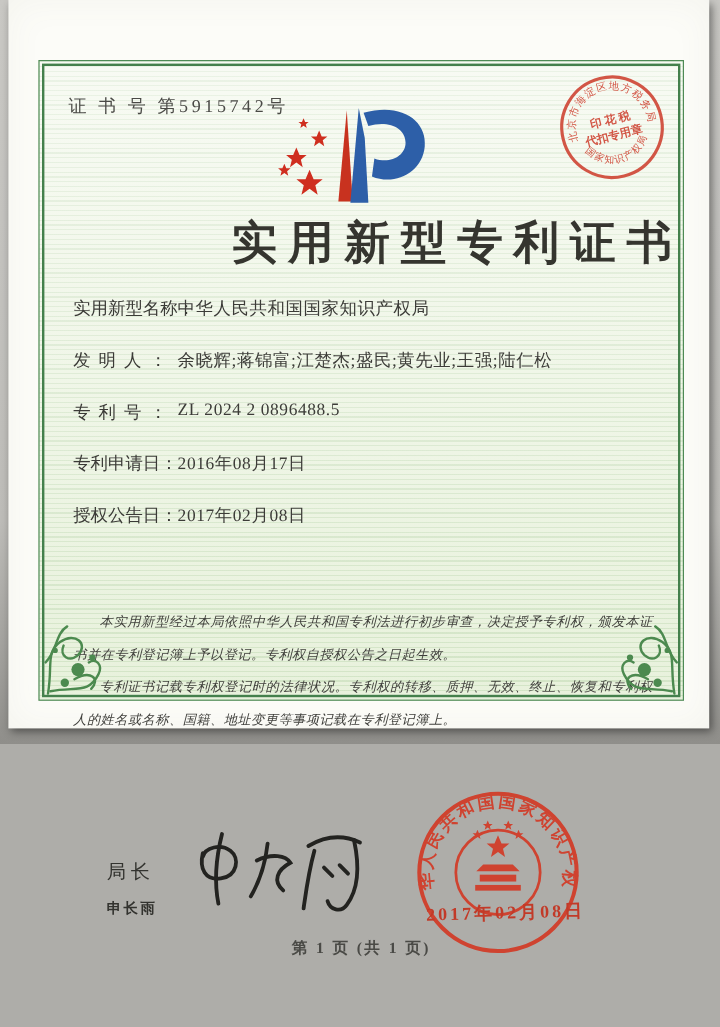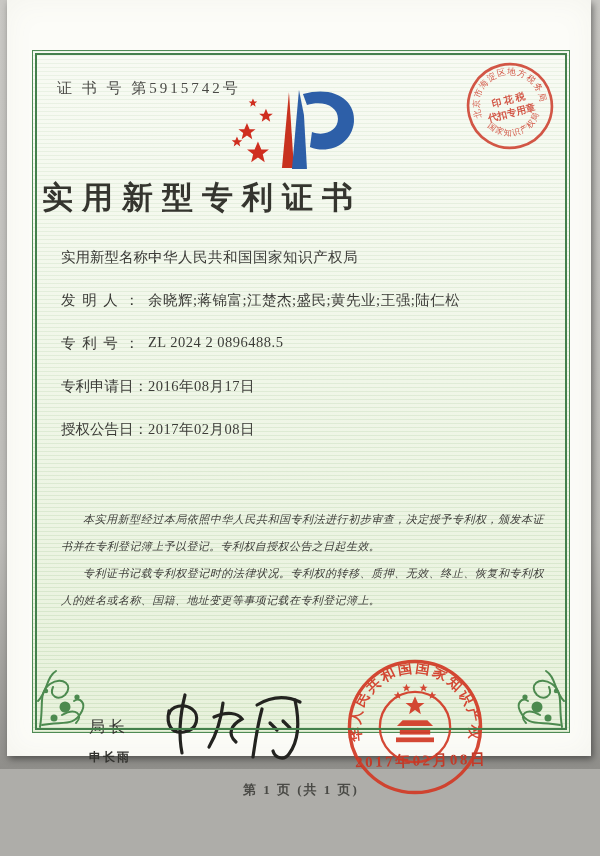--- a/index.html
+++ b/index.html
@@ -1,28 +1,28 @@
 <!DOCTYPE html>
 <html><head>
 <meta charset="utf-8">
 <style>
   html,body{margin:0;padding:0;}
   body{width:600px;height:856px;overflow:hidden;background:#aeada9;font-family:"Liberation Serif",serif;}
-  .page{position:relative;width:600px;height:769px;background:linear-gradient(180deg,#c9c8c4 0%,#bdbcb8 70%,#8f8e8a 100%);}
+  .page{position:relative;width:600px;height:620px;background:linear-gradient(180deg,#c9c8c4 0%,#bdbcb8 70%,#8f8e8a 100%);}
   .paper{position:absolute;left:7px;top:0;right:9px;bottom:13px;background:#fcfcf8;
          box-shadow:2px 3px 7px rgba(0,0,0,.45), inset 0 0 30px rgba(120,115,90,.06);}
   .frame{position:absolute;left:25px;right:21px;top:50px;bottom:23px;border:1px solid #4e8a55;
          background:
            linear-gradient(180deg, rgba(255,255,255,.55), rgba(213,232,196,.28)),
            repeating-linear-gradient(180deg, rgba(142,186,128,.30) 0 1px, rgba(255,255,255,0) 1px 4px),
            #eff5e5;}
   .frame::after{content:'';position:absolute;inset:2px;border:2px solid #44804c;pointer-events:none;}
   .certno{position:absolute;left:24px;top:28px;font-size:15px;letter-spacing:3px;color:#4a4a46;}
   .logo{position:absolute;top:34px;left:50%;transform:translateX(-52%);width:152px;height:94px;}
-  .title{position:absolute;top:126px;width:100%;text-align:left;font-size:31px;font-weight:bold;
+  .title{position:absolute;top:126px;width:100%;text-align:right;font-size:38px;font-weight:bold;
          letter-spacing:9px;color:#35352f;text-indent:9px;}
   .fields{position:absolute;left:28px;right:24px;top:197px;}
   .frow{height:43px;font-size:14.5px;color:#3c3c38;white-space:nowrap;}
   .flabel{display:inline-block;width:78px;text-align:justify;text-align-last:justify;
           -moz-text-align-last:justify;vertical-align:top;color:#3a3a36;}
   .fvalue{padding-left:9px;letter-spacing:.5px;}
   .paras{position:absolute;left:28px;right:25px;top:455px;}
   .paras p{margin:0;font-size:11px;line-height:27px;text-indent:2em;text-align:justify;
            color:#3f3f3b;font-style:italic;letter-spacing:.4px;}
   .sign-role{position:absolute;left:56px;top:666px;font-size:16px;font-weight:normal;color:#33332f;

